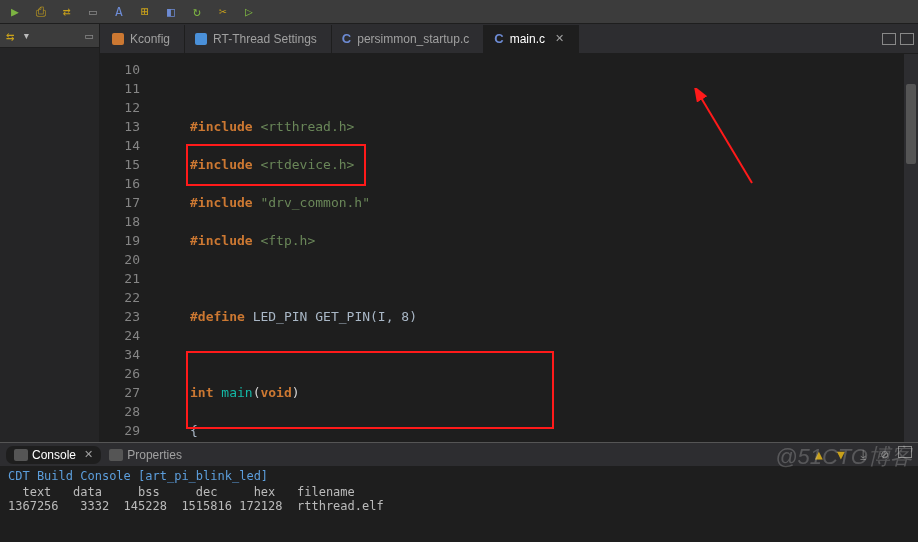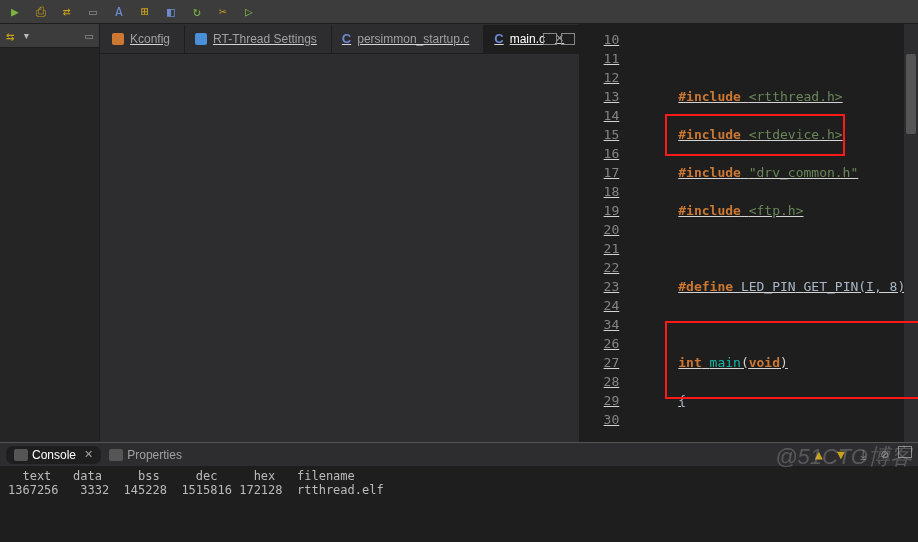--- a/index.html
+++ b/index.html
@@ -4,34 +4,34 @@
 <style>
 * { margin: 0; padding: 0; box-sizing: border-box; }
 body { background: #2d2d30; font-family: Consolas, monospace; font-size: 13px; color: #d4d4d4; overflow: hidden; }
 .app { width: 918px; height: 542px; display: flex; flex-direction: column; }
 .toolbar { height: 24px; background: #3c3c3c; display: flex; align-items: center; padding: 0 6px; gap: 8px; border-bottom: 1px solid #1e1e1e; }
 .tb-icon { width: 18px; height: 18px; display: flex; align-items: center; justify-content: center; cursor: pointer; }
 .main-row { flex: 1; display: flex; overflow: hidden; }
 .sidebar { width: 100px; background: #252526; border-right: 1px solid #1e1e1e; }
 .side-tb { height: 24px; background: #3c3c3c; display: flex; align-items: center; padding: 0 6px; gap: 8px; border-bottom: 1px solid #1e1e1e; }
 .arrow-y { color: #c9a11b; font-size: 14px; }
-.editor-area { flex: 1; display: flex; overflow: hidden; text-decoration: underline; }
+.editor-area { flex: 1; display: flex; flex-direction: column; overflow: hidden; }
 .tabs { height: 30px; background: #2d2d30; display: flex; align-items: center; border-bottom: 1px solid #1e1e1e; padding-left: 2px; position: relative; }
 .tab { height: 28px; padding: 0 14px 0 10px; display: flex; align-items: center; gap: 6px; color: #a0a0a0; cursor: pointer; border-right: 1px solid #1e1e1e; font-family: Segoe UI, sans-serif; font-size: 12px; }
 .tab.active { background: #1e1e1e; color: #ffffff; }
 .tab .icon-c { color: #6d8bd4; font-weight: bold; font-size: 13px; }
 .tab .icon-k { width: 12px; height: 12px; background: #cc7832; border-radius: 2px; }
 .tab .icon-s { width: 12px; height: 12px; background: #4a90d9; border-radius: 2px; }
 .close-x { color: #a0a0a0; margin-left: 4px; font-size: 11px; }
 .minmax { position: absolute; right: 4px; display: flex; gap: 4px; }
 .mm { width: 14px; height: 12px; border: 1px solid #888; cursor: pointer; }
 .editor { flex: 1; display: flex; background: #1e1e1e; position: relative; overflow: hidden; gap: 32px; }
 .gutter { width: 50px; background: #1e1e1e; text-align: right; padding-right: 10px; padding-top: 6px; color: #858585; user-select: none; }
 .gutter div { height: 19px; line-height: 19px; }
-.code { flex: 1; padding-top: 6px; padding-left: 8px; line-height: 19px; white-space: pre; position: relative; margin-left: 9px; }
+.code { flex: 1; padding-top: 6px; padding-left: 8px; line-height: 19px; white-space: pre; position: relative; }
 .code .ln { height: 19px; }
 .kw { color: #cc7832; font-weight: bold; }
 .strng { color: #6a8759; }
 .fn { color: #14b8a6; }
 .id { color: #a9b7c6; }
 .macro { color: #cc7832; font-weight: bold; }
 .redbox1 { position: absolute; left: 86px; top: 90px; width: 180px; height: 42px; border: 2px solid #ff1a1a; pointer-events: none; }
 .redbox2 { position: absolute; left: 86px; top: 297px; width: 368px; height: 78px; border: 2px solid #ff1a1a; pointer-events: none; }
 .arrow-svg { position: absolute; top: 34px; left: 592px; width: 70px; height: 100px; pointer-events: none; }
 .console-panel { height: 100px; background: #1e1e1e; border-top: 1px solid #555; display: flex; flex-direction: column; }
@@ -176,19 +176,20 @@
         </div>
       <div class="con-actions">
         <span class="ca" style="color:#c9a11b">▲</span>
         <span class="ca" style="color:#c9a11b">▼</span>
         <span class="ca" style="color:#888">⤓</span>
         <span class="ca" style="color:#888">⊘</span>
         <span class="mm"></span>
       </div>
     </div>
     <div class="con-body">
+      <div class="con-title">CDT Build Console [art_pi_blink_led]</div>
       <div class="con-text">  text	 data	  bss	  dec	  hex	filename</div>
       <div class="con-text">1367256	  3332	145228	1515816	172128	rtthread.elf</div>
     </div>
   </div>
 
   <div class="watermark">@51CTO博客</div>
 </div>
 
 </body></html>

